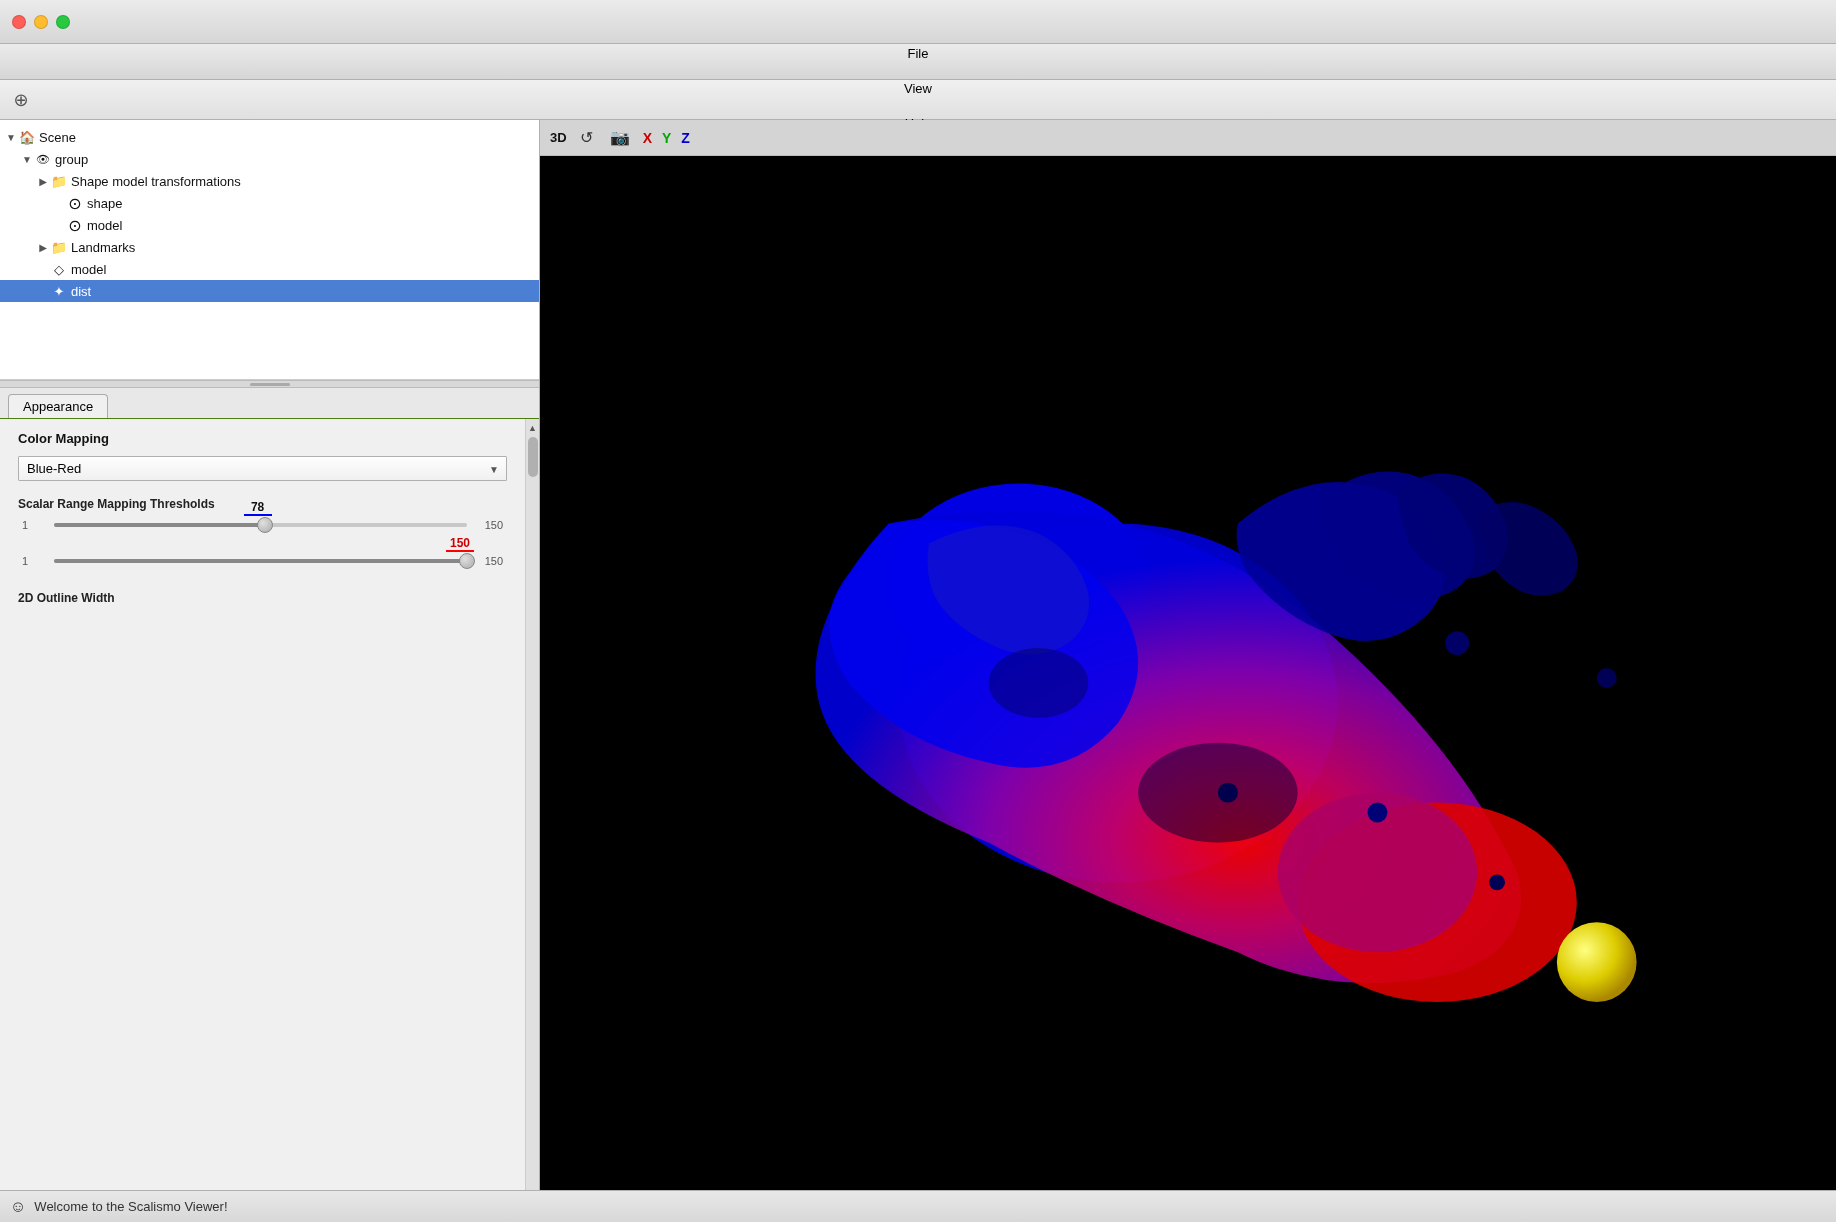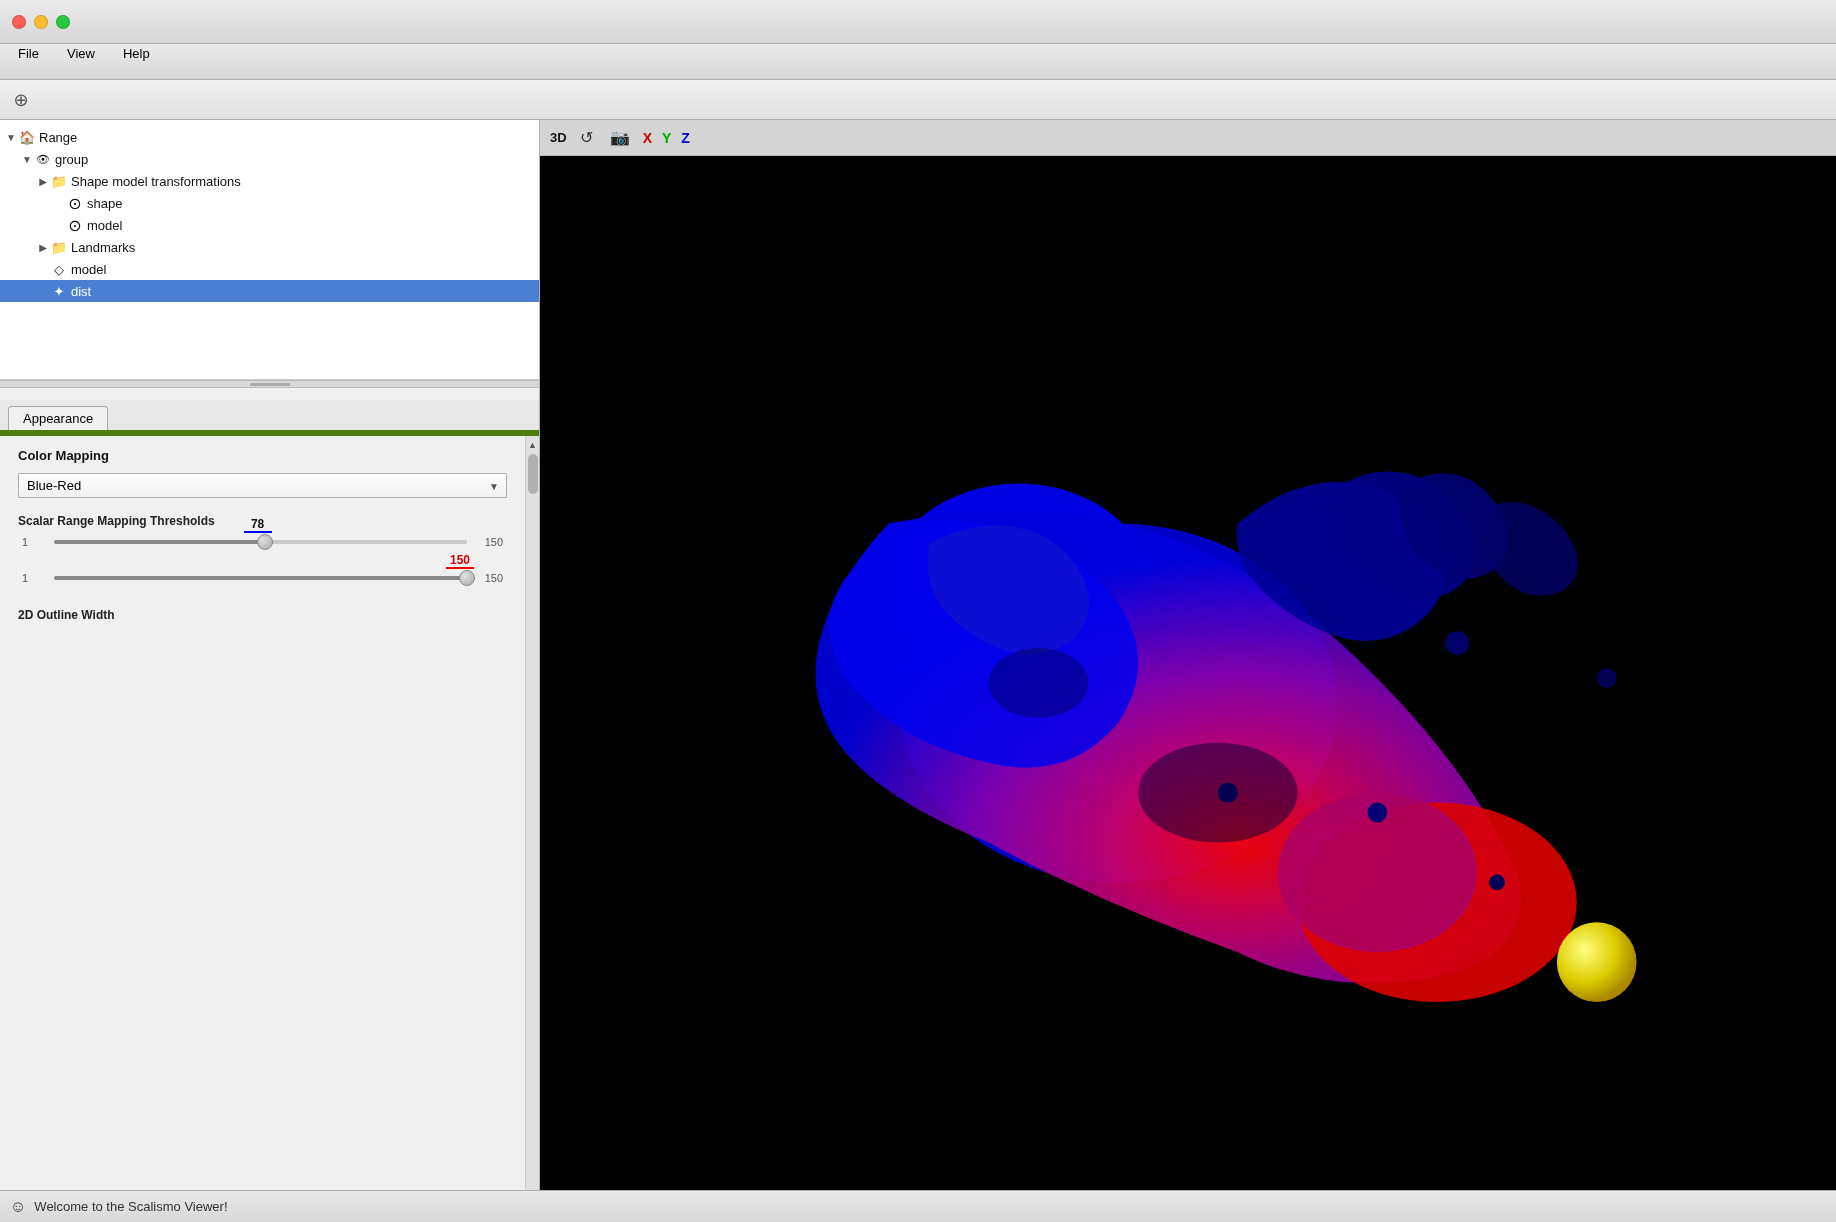--- a/index.html
+++ b/index.html
@@ -34,23 +34,25 @@
     }
     .tl-red { background: #ff5f57; }
     .tl-yellow { background: #febc2e; }
     .tl-green { background: #28c840; }
 
     
     .menubar {
       background: linear-gradient(to bottom, #ebebeb, #d6d6d6);
       height: 36px;
       display: flex;
-      padding: 0 12px;
+      align-items: center;
+      padding: 0 29px;
       gap: 16px;
       border-bottom: 1px solid #b0b0b0;
+      flex-direction: column;
     }
     .menu-item {
       font-size: 13px;
       color: #000;
       cursor: pointer;
       padding: 2px 6px;
       border-radius: 3px;
     }
 
     
@@ -154,22 +156,21 @@
       flex: 1;
       overflow: auto;
       background: #f0f0f0;
     }
 
     
     .tab-strip {
       display: flex;
       padding: 6px 8px 0;
       background: #e8e8e8;
-      border-bottom: 6px solid #4d7c0f;
-      margin-top: 12px;
+      border-bottom: 1px solid #4d7c0f;
     }
     .tab {
       padding: 4px 14px;
       border: 1px solid #ccc;
       border-bottom: none;
       background: #e8e8e8;
       font-size: 13px;
       cursor: pointer;
       border-radius: 4px 4px 0 0;
       color: #333;
@@ -421,21 +422,21 @@
 <div class="main-layout">
 
   <div class="left-panel">
 
     <div class="scene-tree">
 
       <div class="tree-item">
         <span class="indent" style="width:0px"></span>
         <span class="toggle-arrow">▼</span>
         <span class="tree-icon">🏠</span>
-        <span>Range</span>
+        <span>Scene</span>
       </div>
 
       <div class="tree-item">
         <span class="indent" style="width:16px"></span>
         <span class="toggle-arrow">▼</span>
         <span class="tree-icon" style="font-size:11px">👁</span>
         <span>group</span>
       </div>
 
       <div class="tree-item">

